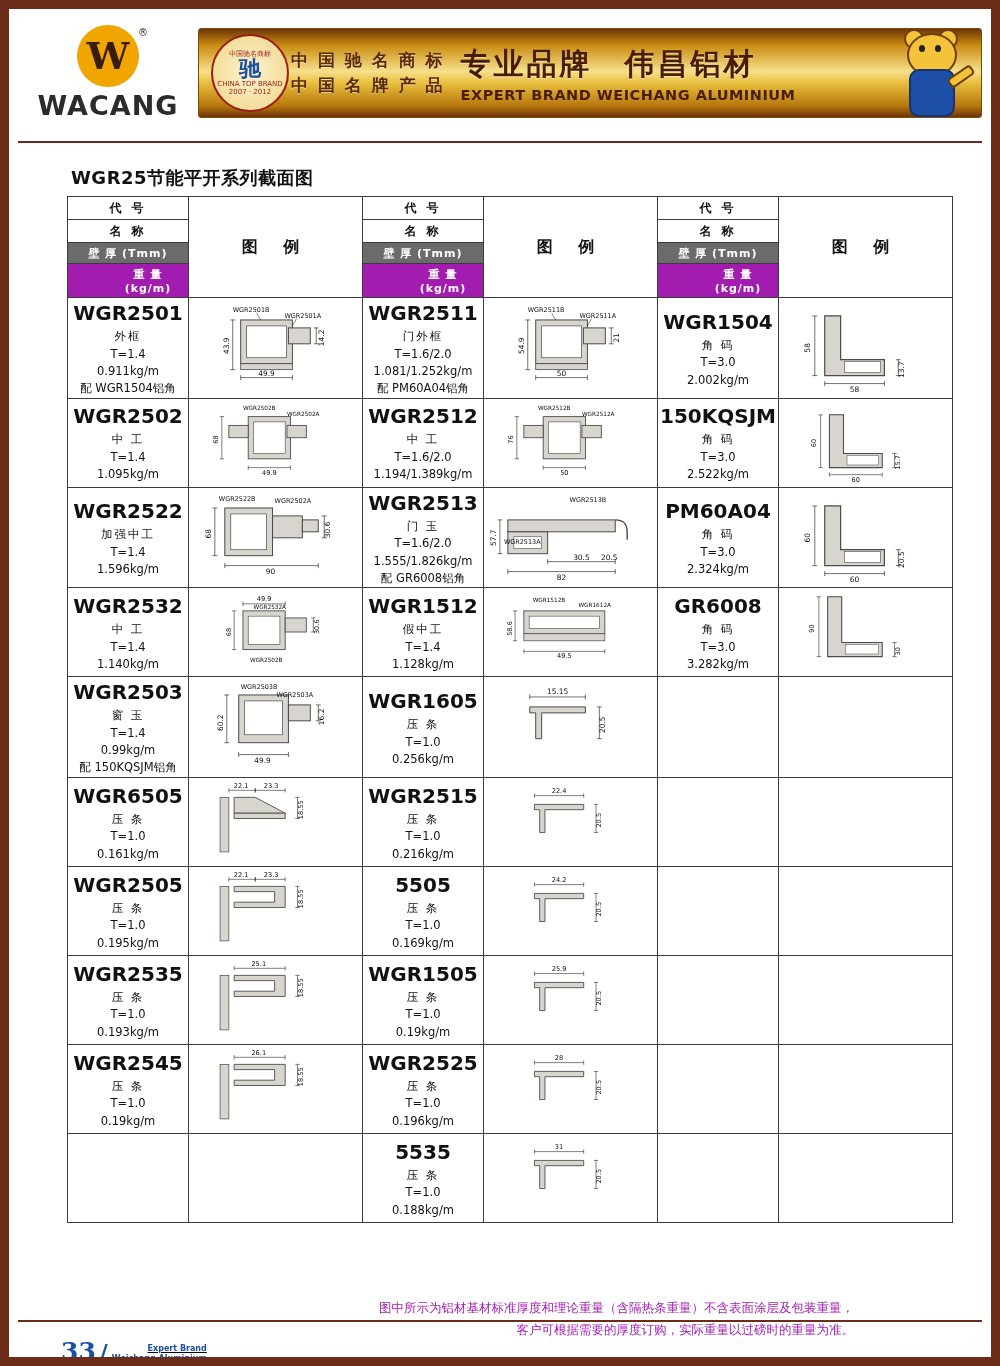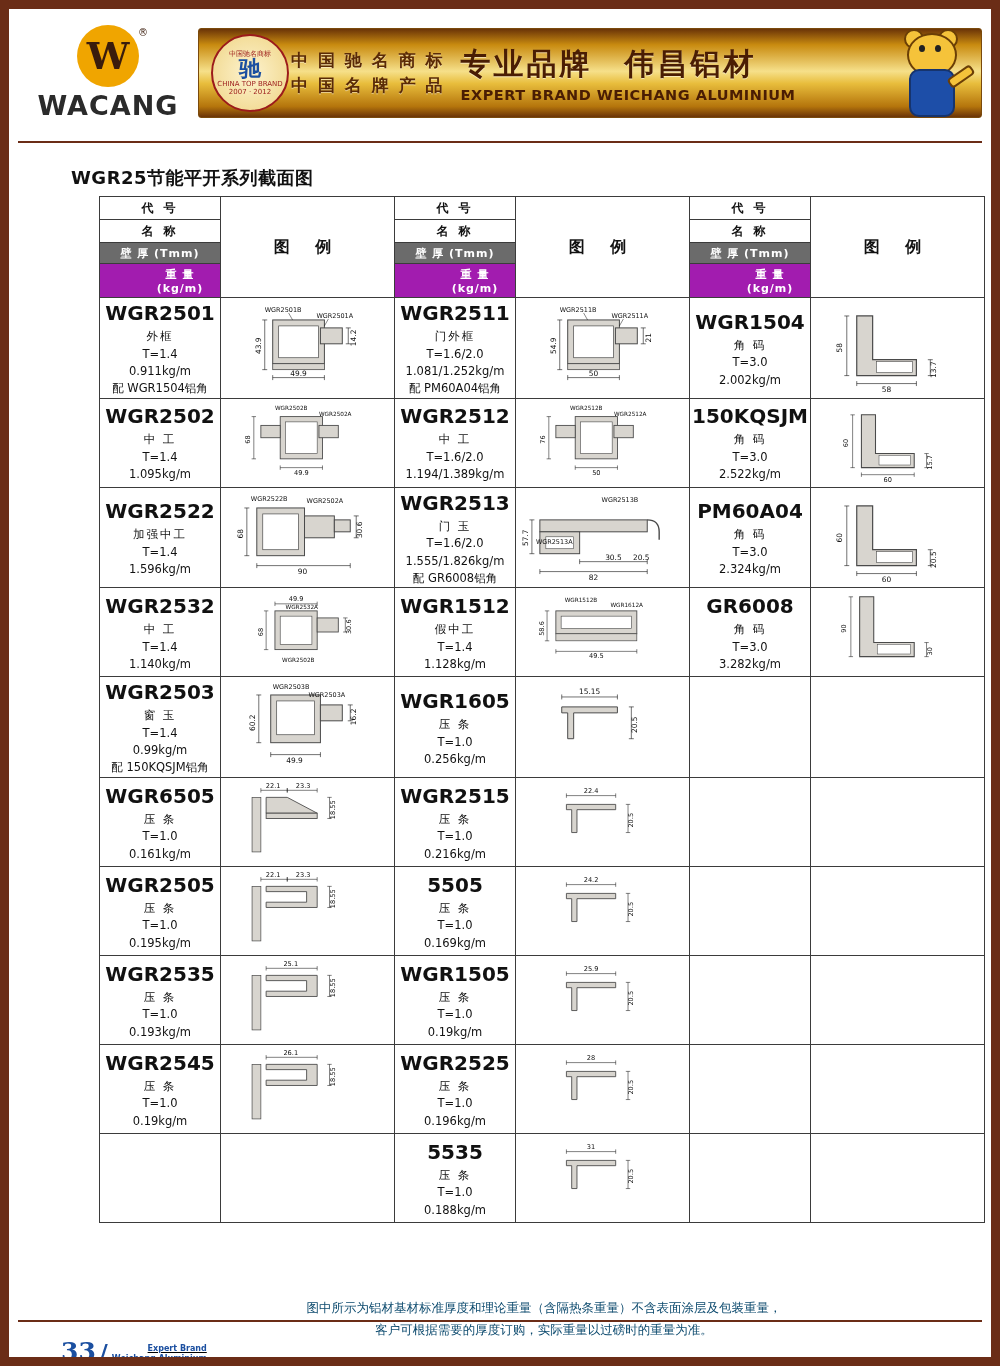--- a/index.html
+++ b/index.html
@@ -109,21 +109,21 @@
   .page-title{
     position:absolute;left:62px;top:166px;
     font-size:18px;font-weight:bold;color:#111;
     letter-spacing:.5px;
   }
   
   .tbl-wrap{
     position:absolute;left:58px;top:196px;width:884px;
   }
   table.profiles{
-    border-collapse:collapse;width:100%;table-layout:fixed;margin-left:32px;
+    border-collapse:collapse;width:100%;table-layout:fixed;
   }
   table.profiles td,table.profiles th{
     border:1px solid #3b3b3b;
     padding:0;vertical-align:middle;
   }
   col.c-code{width:121px;}
   col.c-fig{width:174px;}
   
   .hdr-cell{padding:0;}
   .hdr-stack{display:flex;flex-direction:column;}
@@ -144,21 +144,21 @@
   .code-sub{font-size:11.5px;color:#111;line-height:1.55;letter-spacing:2px;}
   .code-line{font-size:11.5px;color:#111;line-height:1.5;}
   .fig-cell{height:88px;position:relative;background:#fff;}
   
   .fig{position:absolute;inset:0;}
   .fig svg{width:100%;height:100%;display:block;}
   .empty-cell{height:88px;}
   
   .note{
     position:absolute;left:225px;top:1297px;width:620px;
-    text-align:center;font-size:12.5px;color:#0c4a6e;line-height:1.75;
+    text-align:right;font-size:12.5px;color:#a21caf;line-height:1.75;
   }
   .footer-rule{
     position:absolute;left:9px;right:9px;bottom:44px;height:2px;background:#6b2d17;
   }
   .pagenum{
     position:absolute;left:52px;bottom:2px;display:flex;align-items:flex-end;gap:4px;text-decoration:underline;
   }
   .pagenum .num{
     font-size:25px;font-weight:bold;color:#1b4fa0;line-height:1;
     font-family:"DejaVu Serif","Liberation Serif",serif;

